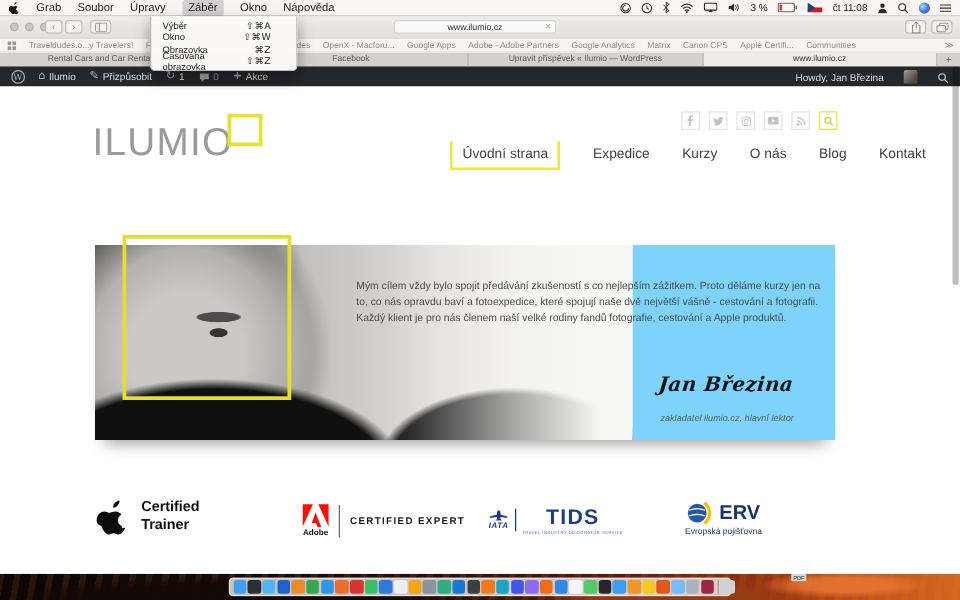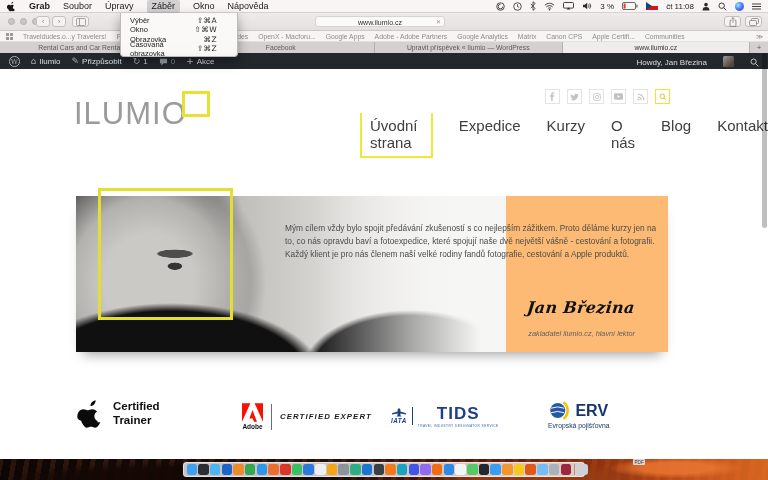--- a/index.html
+++ b/index.html
@@ -17,21 +17,21 @@
       linear-gradient(90deg,#0c0605 0%,#190b07 28%,#261009 45%,#55190b 63%,#933310 79%,#c4531d 91%,#d3661f 100%);}
   .pdf-file{position:absolute;left:633px;top:459px;font-size:4.6px;color:#333;
     background:rgba(228,228,228,.92);padding:.5px 1.5px;border-radius:1px;z-index:9;}
 
   
   .menubar{position:absolute;top:0;left:0;right:0;height:13px;background:rgba(248,245,244,.97);
     display:flex;align-items:center;font-size:9px;color:#1c1c1c;padding:0 7px;box-sizing:border-box;
     border-bottom:.5px solid rgba(0,0,0,.14);z-index:40;}
   .mb-left{display:flex;align-items:center;gap:13px;}
   .mb-item{line-height:13px;}
-  .mb-item.app-name{font-weight:700;}
+  .mb-item.app-name{font-weight:400;}
   .mb-item.open{background:rgba(110,110,118,.28);border-radius:2px;padding:0 5px;}
   .mb-right{margin-left:auto;display:flex;align-items:center;gap:8px;font-size:8px;color:#1d1d1d;}
   .siri-orb{width:9px;height:9px;border-radius:50%;
     background:radial-gradient(circle at 35% 35%, #9be8ff, #3a6cf6 55%, #c43bf0 90%);}
 
   
   .dropdown{position:absolute;left:120px;top:13px;width:118px;background:rgba(251,249,248,.98);
     border:.5px solid #bdbab9;border-top:none;border-radius:0 0 4px 4px;
     box-shadow:0 5px 12px rgba(0,0,0,.35);padding:2.5px 0;z-index:50;box-sizing:border-box;}
   .dd-row{display:flex;justify-content:space-between;align-items:center;height:9.5px;
@@ -76,25 +76,25 @@
   .scroll-thumb{position:absolute;right:1px;top:40px;width:5px;height:175px;background:rgba(0,0,0,.25);border-radius:3px;}
 
   
   .site{position:absolute;top:56px;left:0;width:768px;height:390px;background:#fff;overflow:hidden;}
   .logo{position:absolute;left:74px;top:27px;font-size:31px;font-weight:400;color:#9b9b9b;letter-spacing:1px;}
   .logo-square{position:absolute;left:182px;top:22px;width:22px;height:20px;border:3px solid #e6e132;}
   .social{position:absolute;left:545px;top:20px;display:flex;gap:7px;}
   .s-box{width:15px;height:15px;border:1px solid #e6e4e3;display:flex;align-items:center;justify-content:center;
     box-sizing:border-box;background:#fff;}
   .s-box.search{border-color:#ebe53a;}
-  .mainnav{position:absolute;left:360px;top:44px;display:flex;gap:26px;font-size:15px;color:#3f3f3f;}
+  .mainnav{position:absolute;left:360px;top:44px;display:flex;gap:26px;font-size:11px;color:#3f3f3f;}
   .nav-item{padding:4px 0 5px;}
   .nav-item.active{border:2px solid #eee838;border-top:none;padding:4px 8px 5px;}
 
-  .hero{position:absolute;left:76px;top:127px;width:592px;height:156px;background:#fdba74;
+  .hero{position:absolute;left:76px;top:127px;width:592px;height:156px;background:#7dd3fc;
     box-shadow:0 9px 12px -7px rgba(0,0,0,.4);}
   .hero-photo{position:absolute;left:0;top:0;width:430px;height:156px;
     background:
       linear-gradient(90deg,transparent 55%,rgba(246,246,245,.65) 78%,#f6f6f5 94%),
       radial-gradient(30px 7px at 23% 37%, rgba(55,55,55,.85) 0 55%, transparent 62%),
       radial-gradient(12px 6px at 23% 45%, rgba(35,35,35,.9) 0 55%, transparent 64%),
       radial-gradient(170px 95px at 78% 112%, #161616 0 58%, transparent 64%),
       radial-gradient(230px 115px at 22% 118%, #101010 0 60%, transparent 67%),
       radial-gradient(150px 160px at 17% 55%, #cbc9c6 0 30%, #b3b1ae 52%, rgba(150,148,145,.6) 68%, transparent 78%),
       radial-gradient(190px 150px at 6% 14%, #3f3e3d 0 40%, rgba(70,69,68,.75) 55%, transparent 74%),
@@ -106,21 +106,21 @@
   .sig-role{font-style:italic;font-size:7.3px;color:#5f5f5f;margin-top:12px;}
   .sel-rect{position:absolute;left:98px;top:119px;width:129px;height:126px;border:3px solid #e4df2f;z-index:5;}
 
   .badges{position:absolute;left:0;top:325px;width:616px;height:55px;}
   .b-apple{position:absolute;left:77px;top:4px;display:flex;align-items:center;gap:9px;}
   .b-apple-text{font-size:11.5px;font-weight:700;color:#0f0f0f;line-height:1.18;}
   .b-adobe{position:absolute;left:242px;top:9px;display:flex;align-items:center;gap:8px;}
   .col-c{display:flex;flex-direction:column;align-items:center;}
   .adobe-name{font-size:6.5px;font-weight:700;color:#111;margin-top:1px;}
   .b-divider{width:1px;height:26px;background:#6e6e6e;}
-  .adobe-label{font-size:7.8px;font-weight:700;letter-spacing:1.1px;color:#1b1b1b;font-style:italic;}
+  .adobe-label{font-size:7.8px;font-weight:700;letter-spacing:1.1px;color:#1b1b1b;}
   .b-iata{position:absolute;left:391px;top:11px;display:flex;align-items:center;gap:5px;color:#1d3e8f;}
   .iata-name{font-size:6.3px;font-weight:700;font-style:italic;letter-spacing:.5px;}
   .iata-div{width:1px;height:18px;background:#1d3e8f;}
   .tids{font-size:17px;font-weight:700;letter-spacing:1px;color:#1d3e8f;line-height:1;}
   .tids-tag{font-size:3.2px;letter-spacing:.45px;color:#2f62b3;margin-top:1.5px;}
   .b-erv{position:absolute;left:548px;top:6px;display:flex;flex-direction:column;align-items:center;}
   .erv-row{display:flex;align-items:center;gap:5px;}
   .erv-name{font-size:16px;font-weight:700;color:#16356e;}
   .erv-cap{font-size:6.8px;color:#16356e;margin-top:1px;}
 

